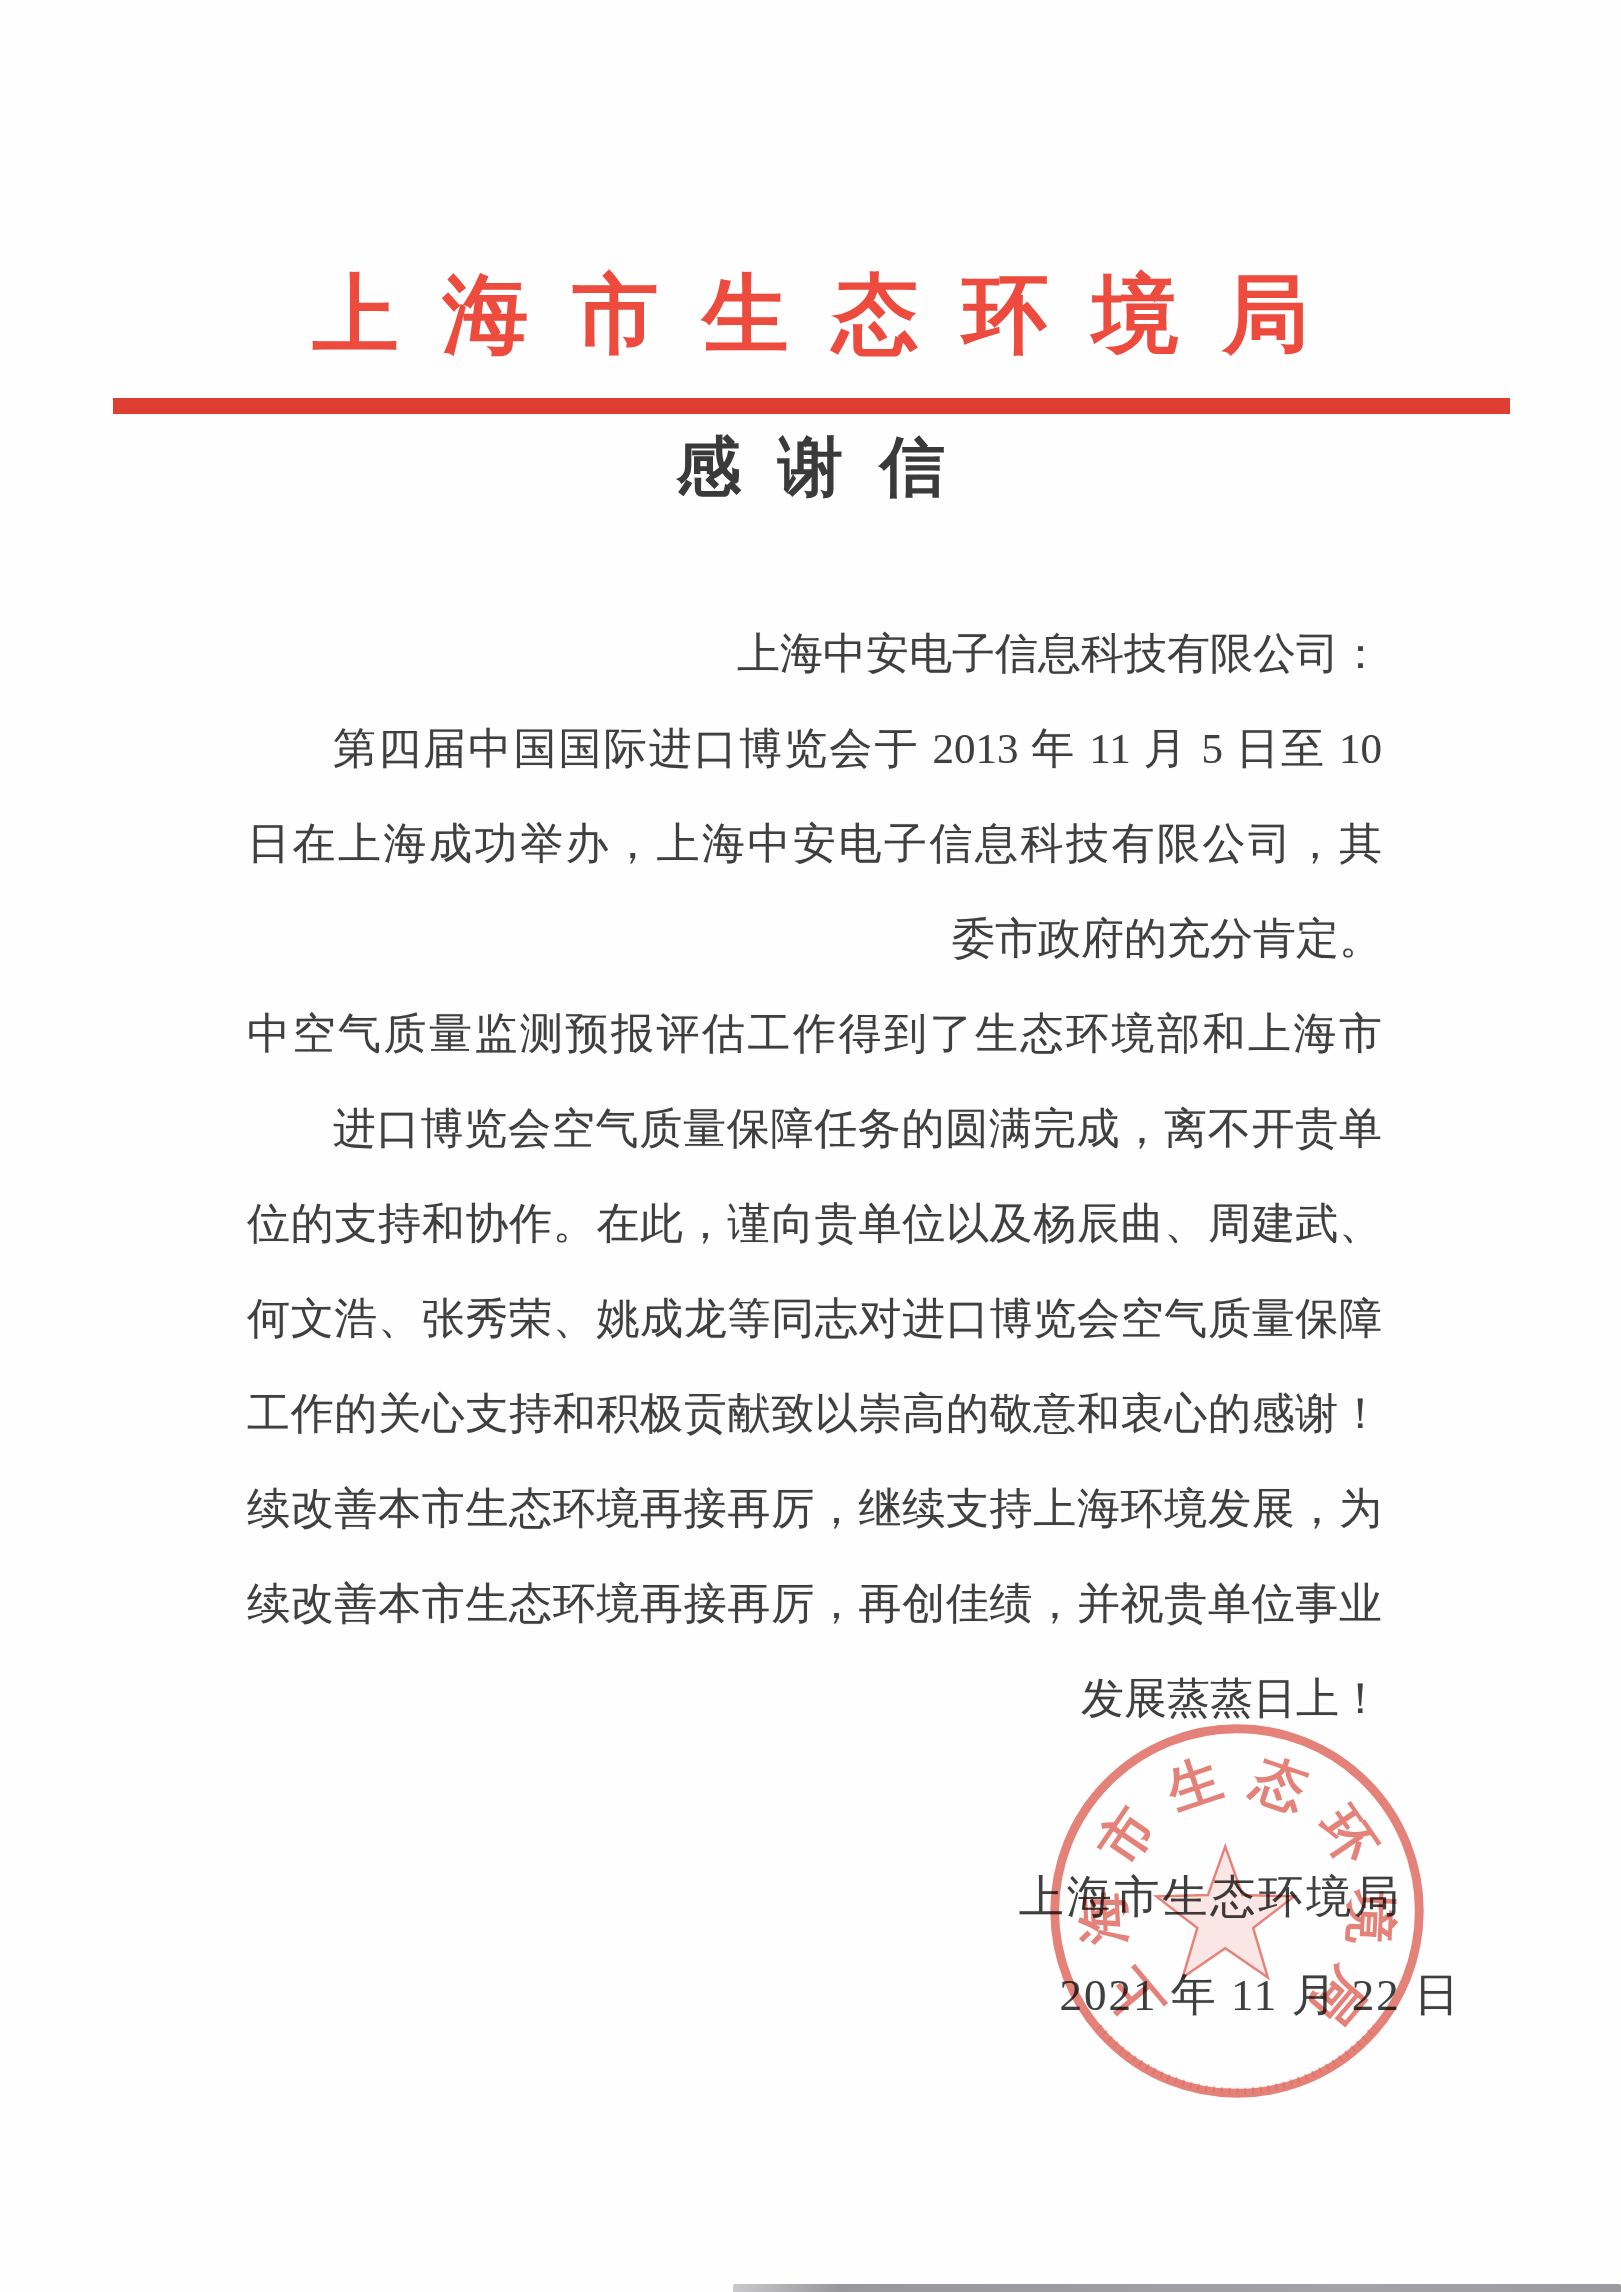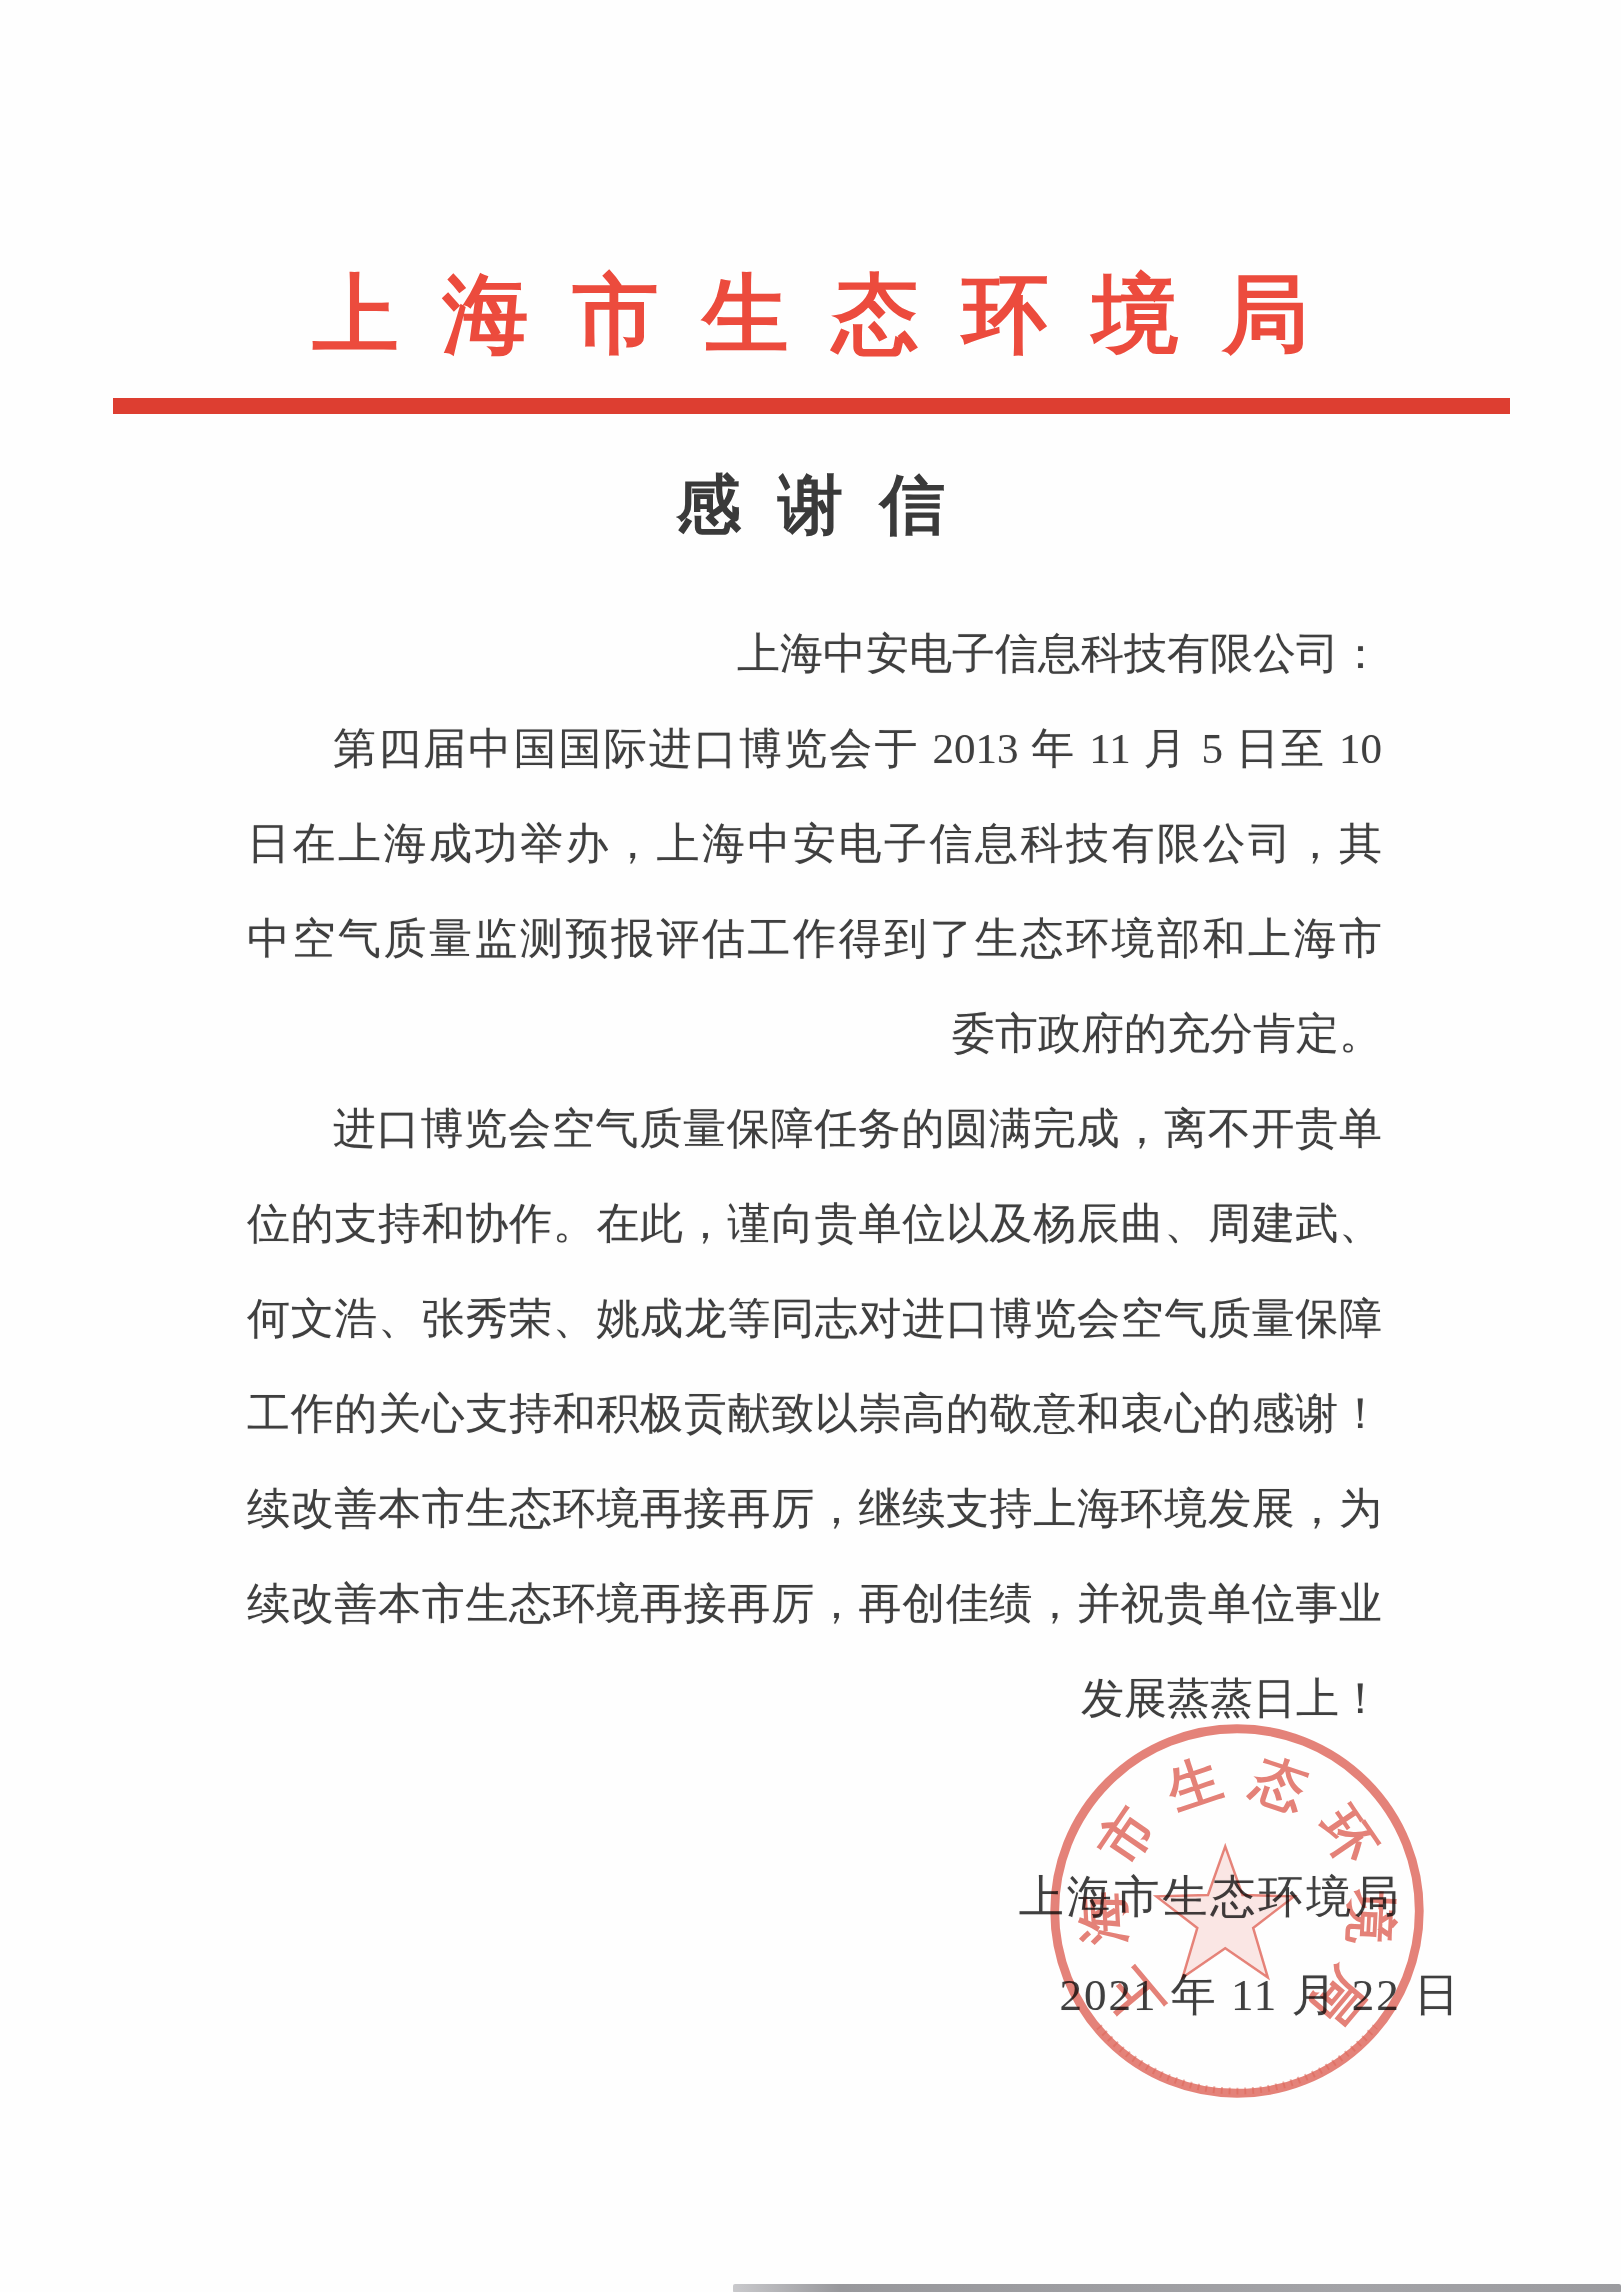--- a/index.html
+++ b/index.html
@@ -32,21 +32,21 @@
     white-space:nowrap;
   }
   .red-rule{
     position:absolute;
     left:113px;top:398px;
     width:1397px;height:15.7px;
     background:var(--divider-red);
   }
   .letter-title{
     position:absolute;
-    left:0;top:470px;width:1621px;
+    left:0;top:432px;width:1621px;
     text-align:center;
     font-size:65px;line-height:1.1;
     font-weight:600;
     letter-spacing:37px;
     padding-left:37px;
     box-sizing:border-box;
     color:#3a3a3a;
     white-space:nowrap;
   }
   .letter-body{
@@ -127,22 +127,22 @@
   <div class="letterhead">上海市生态环境局</div>
 
   <div class="red-rule"></div>
 
   <div class="letter-title">感谢信</div>
 
   <div class="letter-body">
       <div class="line">上海中安电子信息科技有限公司：</div>
       <div class="line full indent">第四届中国国际进口博览会于 2013 年 11 月 5 日至 10</div>
       <div class="line full">日在上海成功举办，上海中安电子信息科技有限公司，其</div>
+      <div class="line">委市政府的充分肯定。</div>
       <div class="line full">中空气质量监测预报评估工作得到了生态环境部和上海市</div>
-      <div class="line">委市政府的充分肯定。</div>
       <div class="line full indent">进口博览会空气质量保障任务的圆满完成，离不开贵单</div>
       <div class="line full">位的支持和协作。在此，谨向贵单位以及杨辰曲、周建武、</div>
       <div class="line full">何文浩、张秀荣、姚成龙等同志对进口博览会空气质量保障</div>
       <div class="line full">工作的关心支持和积极贡献致以崇高的敬意和衷心的感谢！</div>
       <div class="line full">续改善本市生态环境再接再厉，继续支持上海环境发展，为持</div>
       <div class="line full">续改善本市生态环境再接再厉，再创佳绩，并祝贵单位事业</div>
       <div class="line">发展蒸蒸日上！</div>
     </div>
 
   <div class="signature-org">上海市生态环境局</div>

